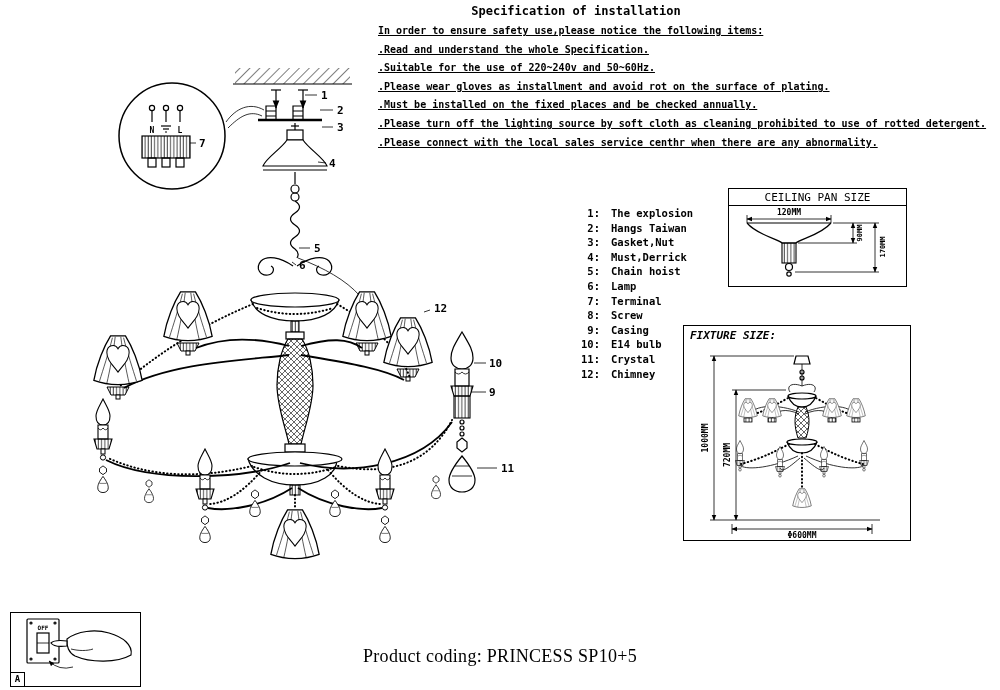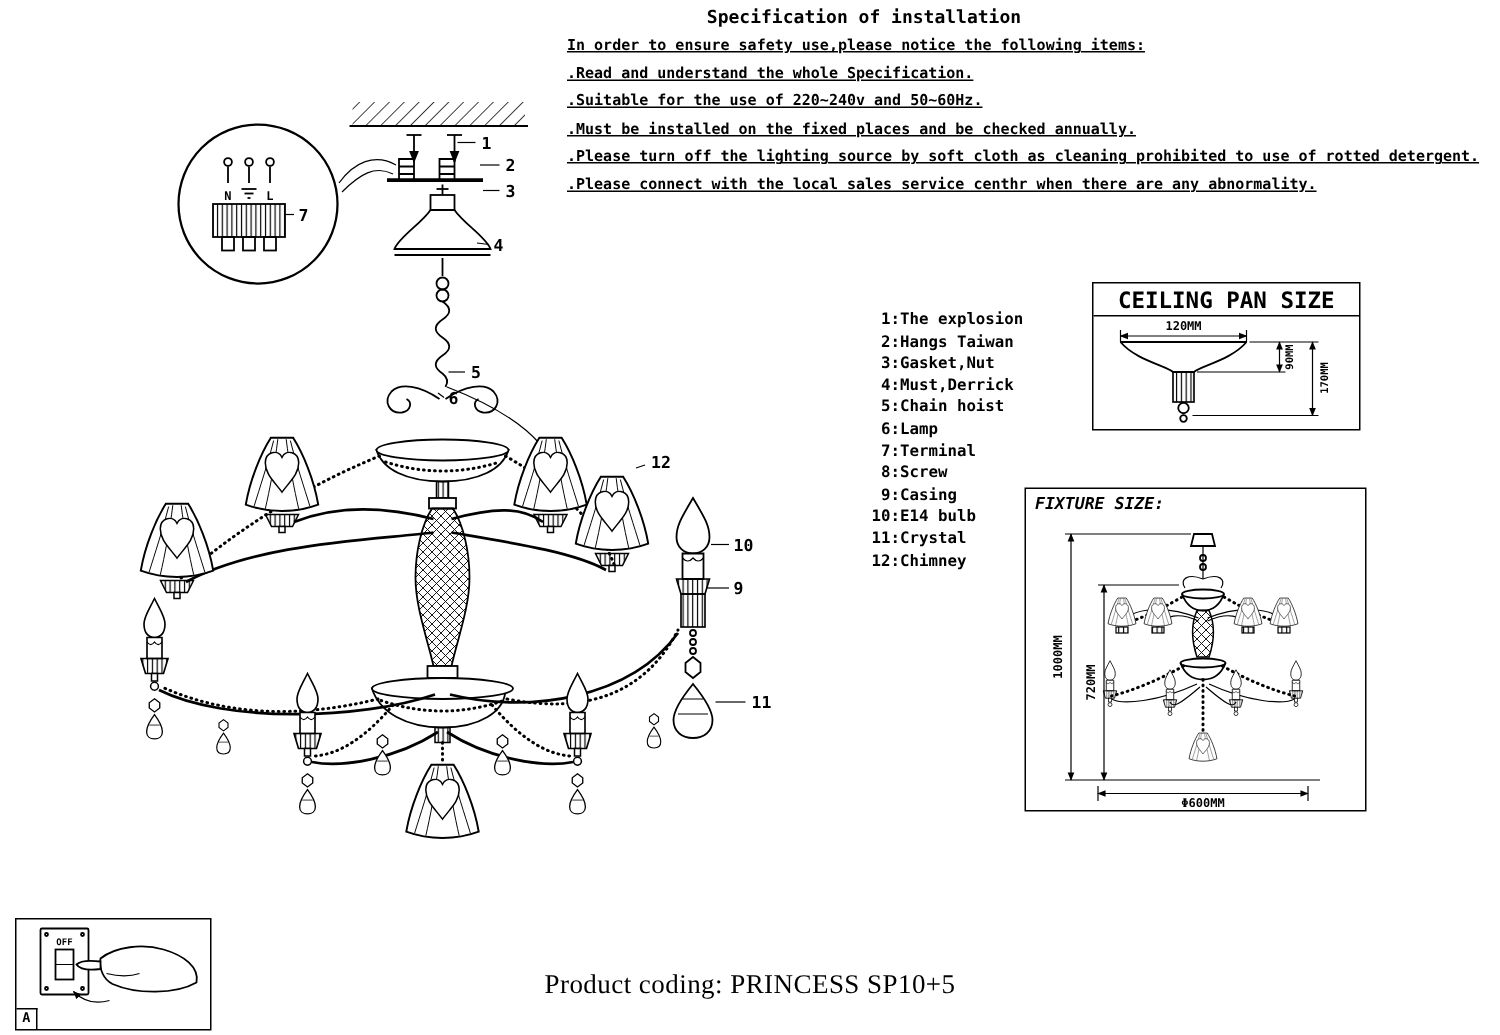--- a/index.html
+++ b/index.html
@@ -11,25 +11,25 @@
   .abs{position:absolute;}
   .title{
     left:378px;top:4px;width:396px;text-align:center;
     font-size:12px;font-weight:bold;
   }
   .instr{left:378px;top:22px;width:620px;font-size:10px;font-weight:bold;text-decoration:underline;}
   .instr .line{height:18.6px;line-height:18.6px;white-space:nowrap;}
   .parts{left:578px;top:206px;font-size:10.5px;font-weight:bold;}
   .parts .row{height:14.6px;line-height:14.6px;white-space:nowrap;}
   .parts .num{display:inline-block;width:22px;text-align:right;}
-  .parts .lbl{margin-left:0;}
+  .parts .lbl{margin-left:11px;}
   .box{border:1px solid #000;background:#fff;}
   .ceilbox{left:728px;top:188px;width:177px;height:97px;}
   .ceilbox .btitle{
-    font-size:15px;font-weight:bold;text-align:center;
+    font-size:11px;font-weight:normal;text-align:center;
     padding:2px 0 1px 0;border-bottom:1px solid #000;
   }
   .fixbox{left:683px;top:325px;width:226px;height:214px;}
   .fixbox .btitle{
     position:absolute;left:6px;top:3px;font-size:11px;font-weight:bold;font-style:italic;
   }
   .switchbox{left:10px;top:612px;width:129px;height:73px;}
   .corner{
     position:absolute;left:0;bottom:0;width:13px;height:13px;
     border-top:1px solid #000;border-right:1px solid #000;
@@ -54,20 +54,21 @@
 </style>
 </head>
 <body>
 
 <div class="abs title">Specification of installation</div>
 
 <div class="abs instr">
   <div class="line">In order to ensure safety use,please notice the following items:</div>
   <div class="line">.Read and understand the whole Specification.</div>
   <div class="line">.Suitable for the use of 220~240v and 50~60Hz.</div>
+  <div class="line">.Please wear gloves as installment and avoid rot on the surface of plating.</div>
   <div class="line">.Must be installed on the fixed places and be checked annually.</div>
   <div class="line">.Please turn off the lighting source by soft cloth as cleaning prohibited to use of rotted detergent.</div>
   <div class="line">.Please connect with the local sales service centhr when there are any abnormality.</div>
 </div>
 
 <svg class="abs" style="left:0;top:50px;" width="560" height="570" viewBox="0 0 560 570">
   <defs>
     <pattern id="hatch" width="7" height="7" patternUnits="userSpaceOnUse" patternTransform="rotate(45)">
       <line x1="0" y1="0" x2="0" y2="7" stroke="#000" stroke-width="1"></line>
     </pattern>

